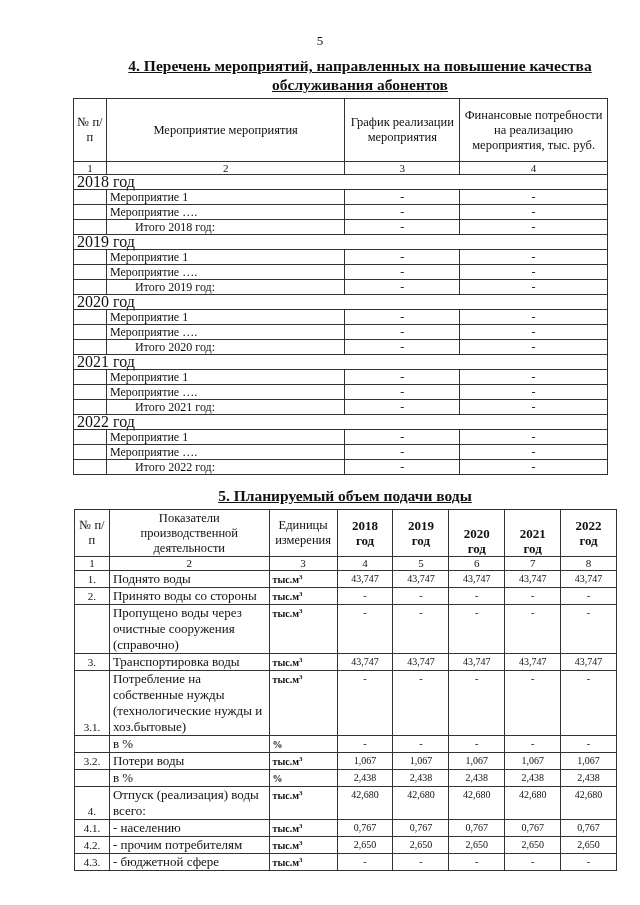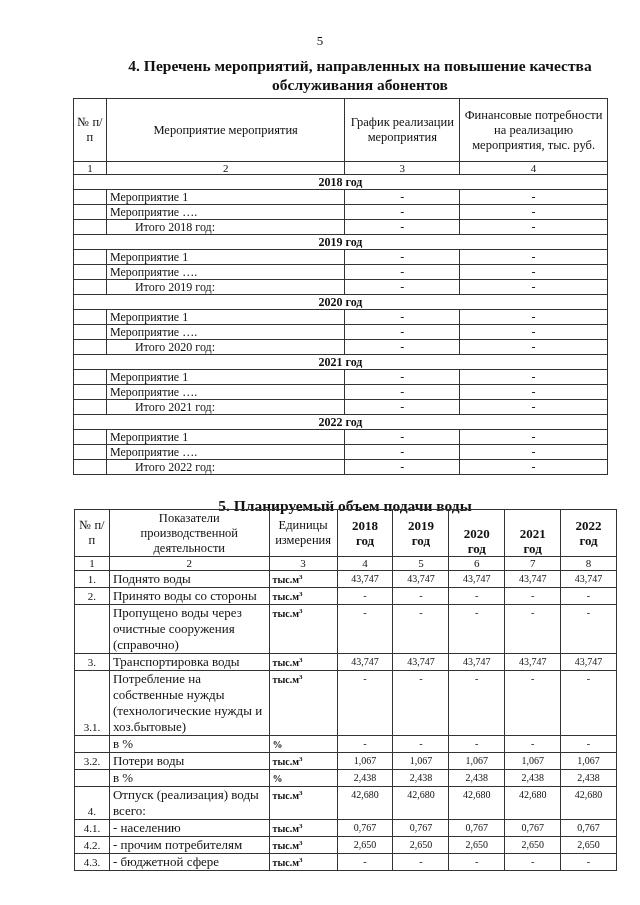--- a/index.html
+++ b/index.html
@@ -1,29 +1,29 @@
 <!DOCTYPE html>
 <html><head>
 <meta charset="utf-8">
 <style>
   html, body { margin:0; padding:0; background:#fff; }
   body { width:640px; height:905px; position:relative; overflow:hidden;
          font-family:"Liberation Serif", "DejaVu Serif", serif; color:#111; }
   .page-num { position:absolute; top:33px; left:0; width:640px; text-align:center; font-size:13px; }
   .h1 { position:absolute; left:60px; width:560px; text-align:center; font-weight:bold; font-size:15.5px; line-height:19px; }
-  #t1-title { top:56px; left:95px; width:530px; }
-  #t2-title { top:496px; left:60px; width:570px; }
+  #t1-title { top:56px; left:95px; width:530px;text-decoration:underline; }
+  #t2-title { top:486px; left:60px; width:570px;text-decoration:underline; }
   table { position:absolute; border-collapse:collapse; font-size:12px; }
   td, th { border:1px solid #333; padding:0 3px; font-weight:normal; }
   
   #t1 { left:73px; top:98px; width:535px; }
   #t1 td { height:14px; line-height:14px; }
   #t1 .hdr td { height:62px; line-height:15px; text-align:center; vertical-align:middle; font-size:12.5px; }
   #t1 .num td { height:12px; line-height:12px; font-size:11px; text-align:center; }
-  #t1 .year td { text-align:center; font-weight:bold; font-size:12px; }
+  #t1 .year td { text-align:left; font-weight:normal; font-size:16px; }
   #t1 td.name { text-align:left; }
   #t1 td.total { padding-left:28px; }
   #t1 td.c { text-align:center; }
   
   #t2 { left:74px; top:509px; width:543px; }
   #t2 .hdr td { height:46px; line-height:15px; text-align:center; vertical-align:middle; font-size:12.5px; }
   #t2 .hdr td.yr { font-weight:bold; font-size:13px; }
   #t2 .num td { height:13px; line-height:13px; font-size:11px; text-align:center; }
   #t2 td { font-size:13px; line-height:16px; vertical-align:top; }
   #t2 td.idx { text-align:center; vertical-align:bottom; font-size:11px; }

